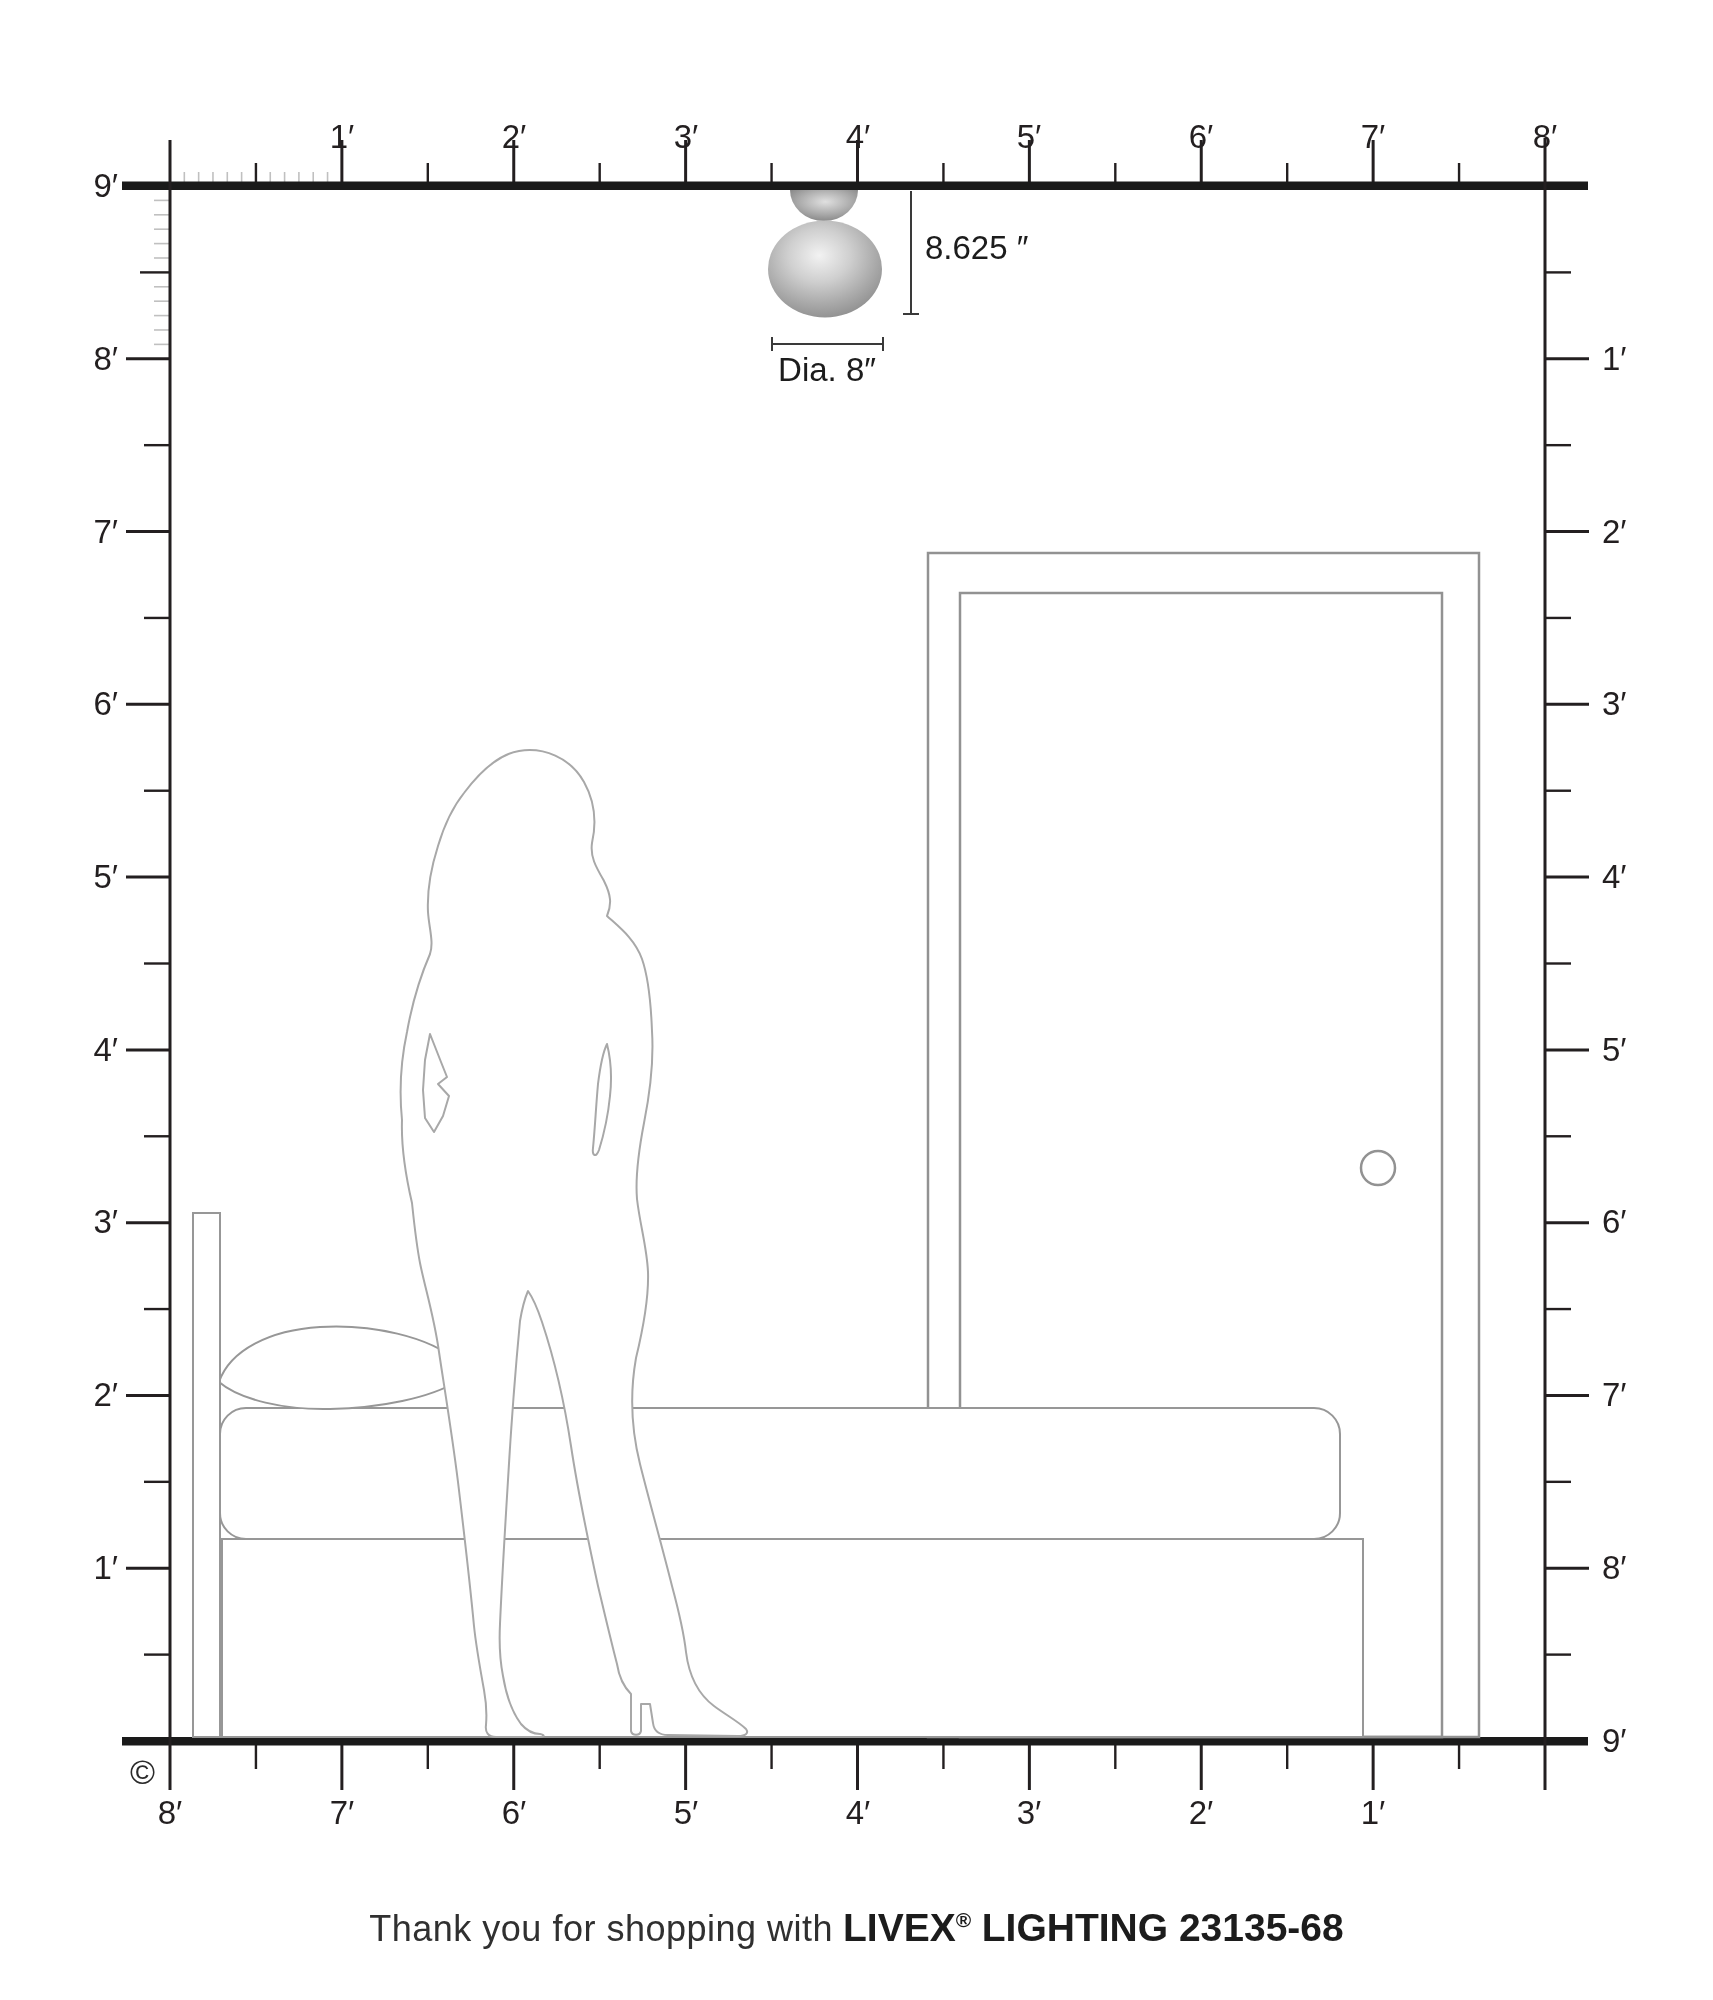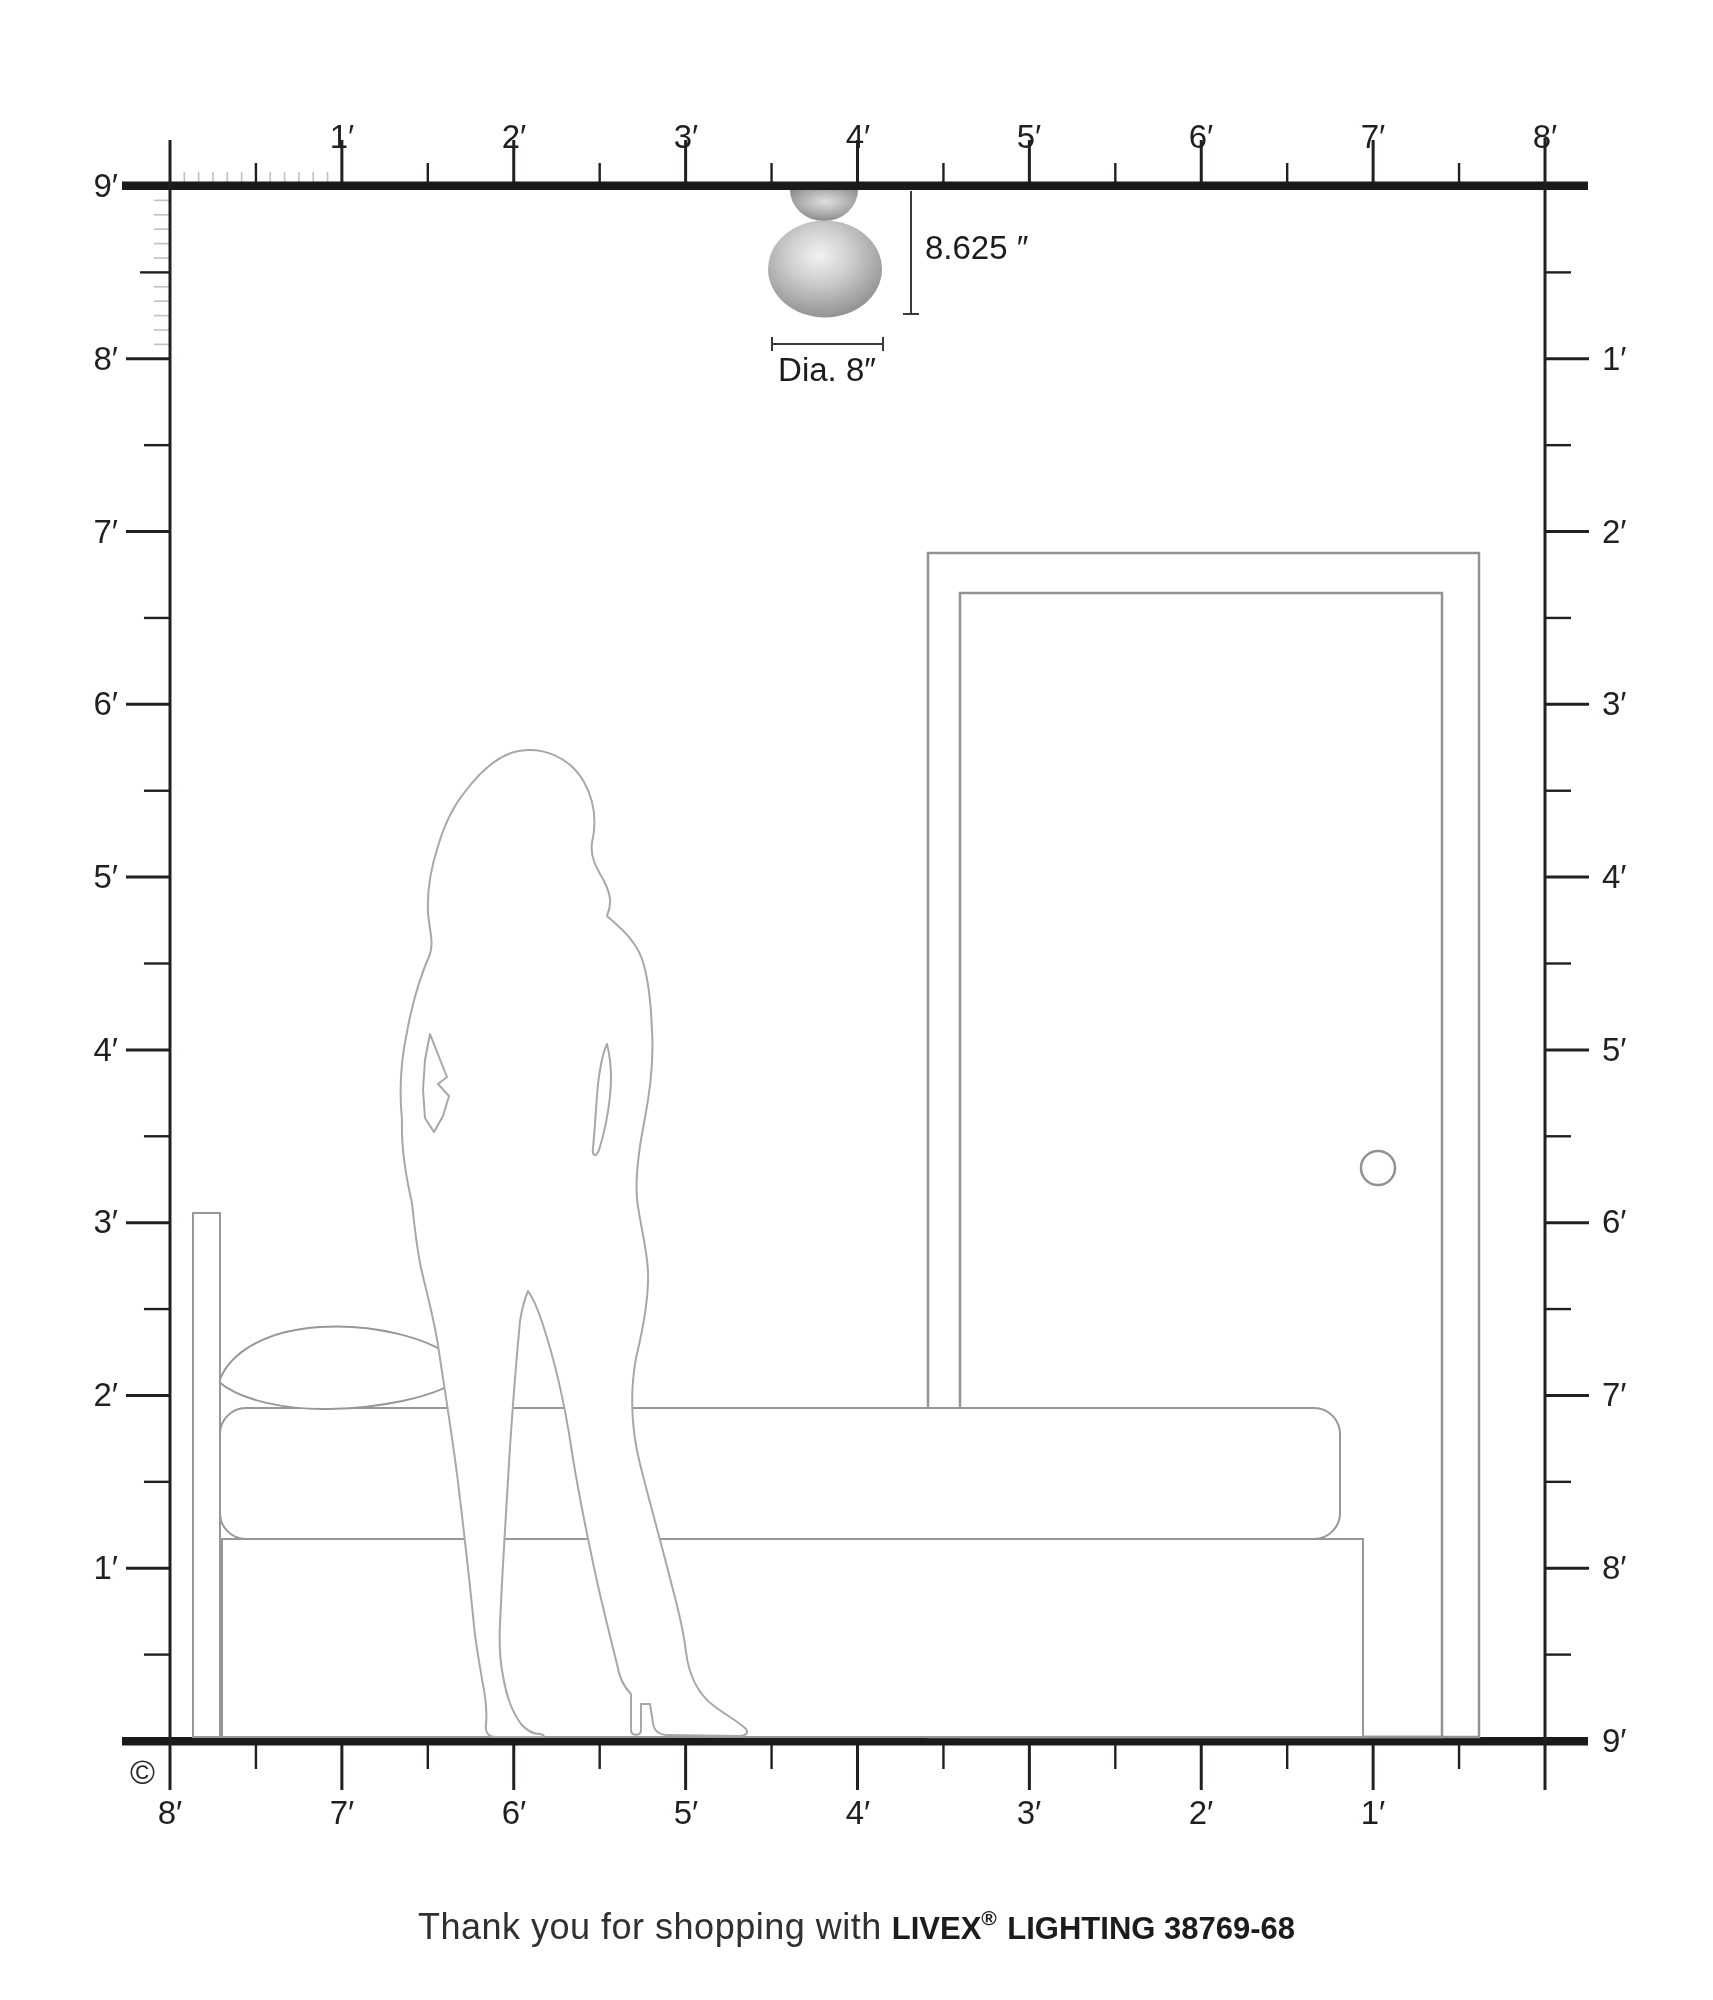--- a/index.html
+++ b/index.html
@@ -4,21 +4,21 @@
 <style>
   html,body{margin:0;padding:0;background:#ffffff;}
   body{width:1713px;height:2000px;position:relative;font-family:"Liberation Sans",sans-serif;}
   #stage{position:absolute;left:0;top:0;width:1713px;height:2000px;}
   svg text{font-family:"Liberation Sans",sans-serif;}
   .ruler-label{font-size:33px;fill:#231f20;}
   .dim-label{font-size:33px;fill:#1c1c1c;}
   .copyright{font-size:34px;fill:#2a2a2a;}
   #caption{position:absolute;left:0;right:0;top:1906px;text-align:center;color:#303030;
            font-size:36px;letter-spacing:.5px;white-space:nowrap;}
-  #caption .bold{font-weight:700;font-size:31px;color:#1c1c1c;letter-spacing:0;}
+  #caption .bold{font-weight:700;font-size:39px;color:#1c1c1c;letter-spacing:0;}
   #caption .reg-mark{font-weight:700;font-size:21px;vertical-align:14px;color:#1c1c1c;}
   #caption .gap{display:inline-block;width:10px;}
 </style>
 </head>
 <body>
 
 <div id="stage">
 <svg id="scene" width="1713" height="2000" viewBox="0 0 1713 2000">
   <defs>
     <radialGradient id="gSphere" cx="45%" cy="36%" r="68%">
@@ -257,14 +257,14 @@
   <text class="ruler-label" x="686" y="1824" text-anchor="middle">5′</text>
   <text class="ruler-label" x="858" y="1824" text-anchor="middle">4′</text>
   <text class="ruler-label" x="1029" y="1824" text-anchor="middle">3′</text>
   <text class="ruler-label" x="1201" y="1824" text-anchor="middle">2′</text>
   <text class="ruler-label" x="1373" y="1824" text-anchor="middle">1′</text>
 
   <text class="copyright" x="130" y="1784">©</text>
 </svg>
 
 
-<div id="caption"><span>Thank you for shopping with</span><span class="gap"></span><span class="bold">LIVEX</span><span class="reg-mark">®</span><span class="gap"></span><span class="bold">LIGHTING 38769-68</span></div>
+<div id="caption"><span>Thank you for shopping with</span><span class="gap"></span><span class="bold">LIVEX</span><span class="reg-mark">®</span><span class="gap"></span><span class="bold">LIGHTING 23135-68</span></div>
 </div>
 
 </body></html>

